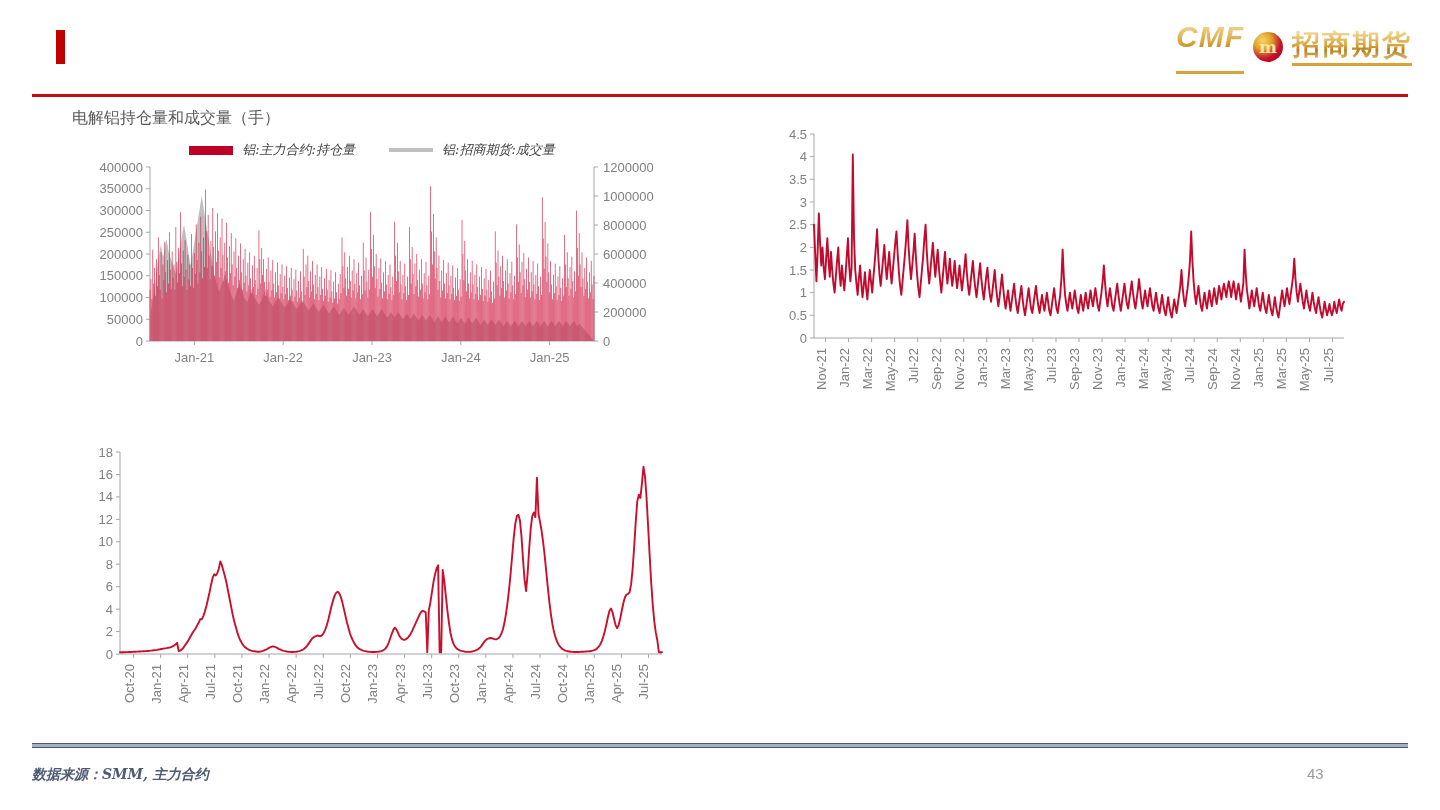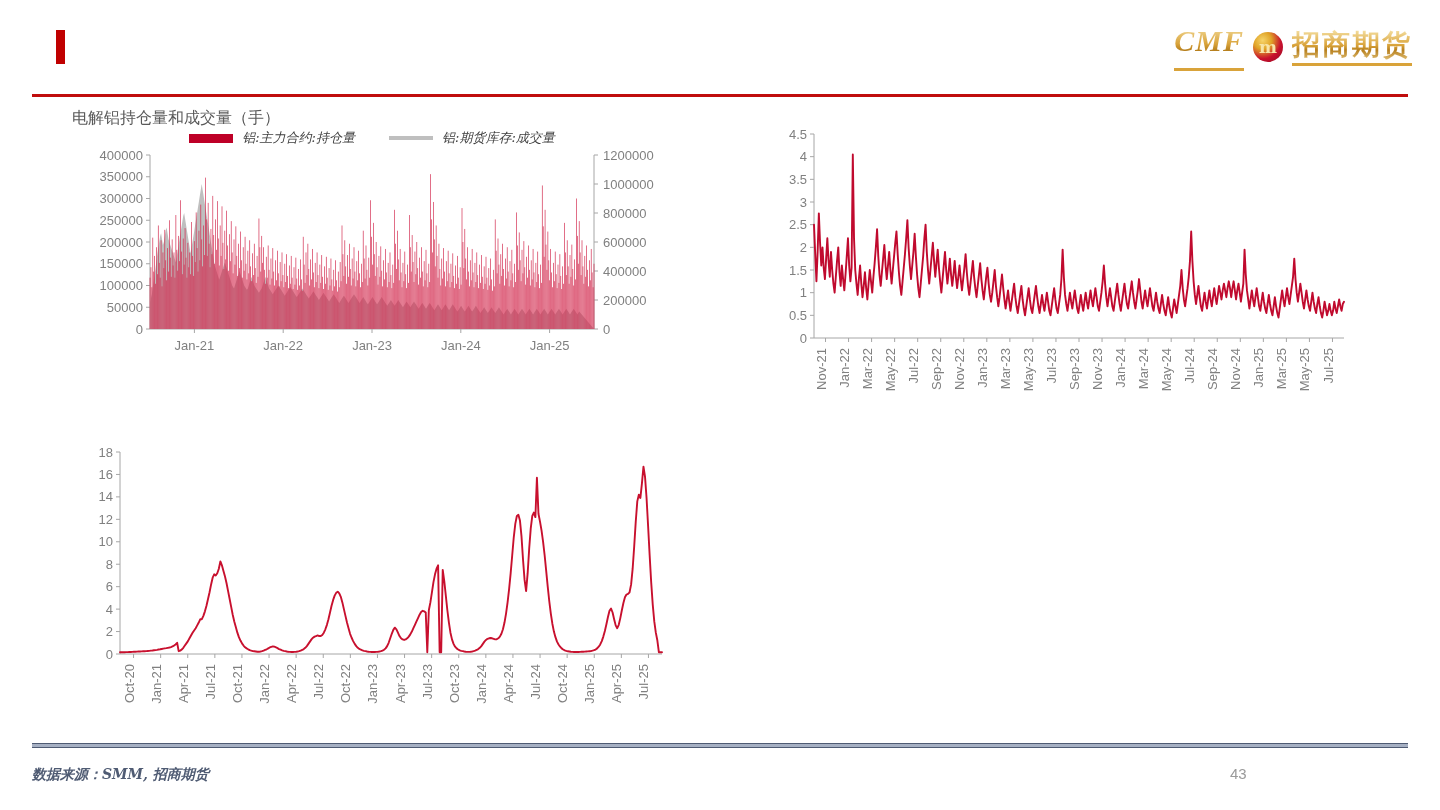--- a/index.html
+++ b/index.html
@@ -16,54 +16,54 @@
     font-size:27px;font-weight:bold;color:#C00000;
     letter-spacing:0px;white-space:nowrap;line-height:40px;
   }
   .hdr-rule{position:absolute;left:32px;top:94px;width:1376px;height:3px;background:#C00D0D;}
   
   .logo{position:absolute;right:28px;top:26px;height:42px;display:flex;align-items:center;gap:9px;}
   .logo-cmf{
     font-size:30px;font-weight:bold;font-style:italic;letter-spacing:1px;
     background:linear-gradient(180deg,#F6E3A8 0%,#D9A33A 45%,#B7801E 60%,#EBCF8C 100%);
     -webkit-background-clip:text;background-clip:text;color:transparent;
-    border-bottom:3px solid #D9A33A;padding-bottom:10px;line-height:34px;font-family:Liberation Serif, serif;
+    border-bottom:3px solid #D9A33A;padding-bottom:17px;line-height:34px;
   }
   .logo-badge{
     width:30px;height:30px;border-radius:50%;
     background:radial-gradient(circle at 32% 28%,#F6D46A 0%,#E0A427 30%,#C8102E 62%,#8E0A20 100%);
     display:flex;align-items:center;justify-content:center;
     font-size:17px;font-weight:bold;color:#F7E4A6;font-family:"DejaVu Serif",serif;
   }
   .logo-cn{
     font-size:28px;font-weight:bold;letter-spacing:2px;
     background:linear-gradient(180deg,#F6E3A8 0%,#D9A33A 48%,#B7801E 62%,#EBCF8C 100%);
     -webkit-background-clip:text;background-clip:text;color:transparent;
     border-bottom:3px solid #D9A33A;padding-bottom:2px;line-height:32px;
   }
   
   .panel{position:absolute;}
   .c-title{
     font-size:16px;color:#595959;
     font-family:"Liberation Sans","DejaVu Sans",sans-serif;
   }
-  .legend{display:flex;justify-content:center;align-items:center;gap:34px;}
+  .legend{display:flex;justify-content:center;align-items:center;gap:34px;margin-top:12px;}
   .legend-item{display:flex;align-items:center;gap:9px;}
   .lg-swatch-bar{width:44px;height:9px;background:#BE0027;}
   .lg-swatch-line{width:44px;height:4px;background:#BFBFBF;}
   .lg-text{font-size:13px;color:#404040;font-family:"DejaVu Serif",serif;font-style:italic;white-space:nowrap;}
   svg{display:block;}
   .tick{font-size:13px;fill:#808080;font-family:"Liberation Sans",sans-serif;}
   .tick-r{font-size:13px;fill:#808080;font-family:"Liberation Sans",sans-serif;}
   
   .ftr-rule{position:absolute;left:32px;top:743px;width:1376px;height:3px;
     border-top:1px solid #4F5B73;border-bottom:1px solid #4F5B73;background:#A6B0C3;}
   .ftr-src{position:absolute;left:32px;top:766px;font-size:14px;color:#4F5B73;
     font-family:"DejaVu Serif",serif;font-style:italic;font-weight:bold;white-space:nowrap;}
-  .pageno{position:absolute;left:1230px;top:765px;font-size:15px;color:#9A9A9A;
+  .pageno{position:absolute;left:1307px;top:765px;font-size:15px;color:#9A9A9A;
     font-family:"Liberation Sans",sans-serif;}
 </style>
 </head>
 <body>
 
 <div class="hdr">
   <div class="hdr-bar"></div>
   <div class="logo">
     <span class="logo-cmf">CMF</span>
     <span class="logo-badge">m</span>
@@ -74,21 +74,21 @@
 
 <div class="panel" style="left:72px;top:108px;width:600px;">
   <div class="c-title">电解铝持仓量和成交量（手）</div>
   <div class="legend">
     <div class="legend-item">
       <span class="lg-swatch-bar"></span>
       <span class="lg-text">铝:主力合约:持仓量</span>
     </div>
     <div class="legend-item">
       <span class="lg-swatch-line"></span>
-      <span class="lg-text">铝:期货库存:成交量</span>
+      <span class="lg-text">铝:招商期货:成交量</span>
     </div>
   </div>
   <svg id="svg-c1" width="600" height="230">
       <text x="71" y="186.5" text-anchor="end" class="tick">0</text>
       <line x1="74" y1="182" x2="78" y2="182" stroke="#A6A6A6" stroke-width="1"></line>
       <text x="71" y="164.75" text-anchor="end" class="tick">50000</text>
       <line x1="74" y1="160.25" x2="78" y2="160.25" stroke="#A6A6A6" stroke-width="1"></line>
       <text x="71" y="143" text-anchor="end" class="tick">100000</text>
       <line x1="74" y1="138.5" x2="78" y2="138.5" stroke="#A6A6A6" stroke-width="1"></line>
       <text x="71" y="121.25" text-anchor="end" class="tick">150000</text>
@@ -752,14 +752,14 @@
       <line x1="532.25" y1="210" x2="532.25" y2="214" stroke="#A6A6A6" stroke-width="1"></line>
       <text x="0" y="0" text-anchor="end" class="tick" font-size="13.5" transform="translate(532.3,220) rotate(-90)">Jan-25</text>
       <line x1="559.35" y1="210" x2="559.35" y2="214" stroke="#A6A6A6" stroke-width="1"></line>
       <text x="0" y="0" text-anchor="end" class="tick" font-size="13.5" transform="translate(559.4,220) rotate(-90)">Apr-25</text>
       <line x1="586.4499999999999" y1="210" x2="586.4499999999999" y2="214" stroke="#A6A6A6" stroke-width="1"></line>
       <text x="0" y="0" text-anchor="end" class="tick" font-size="13.5" transform="translate(586.4,220) rotate(-90)">Jul-25</text>
     </svg>
 </div>
 
 <div class="ftr-rule"></div>
-<div class="ftr-src">数据来源：SMM, 招商期货</div>
+<div class="ftr-src">数据来源：SMM, 主力合约</div>
 <div class="pageno">43</div>
 
 </body></html>

